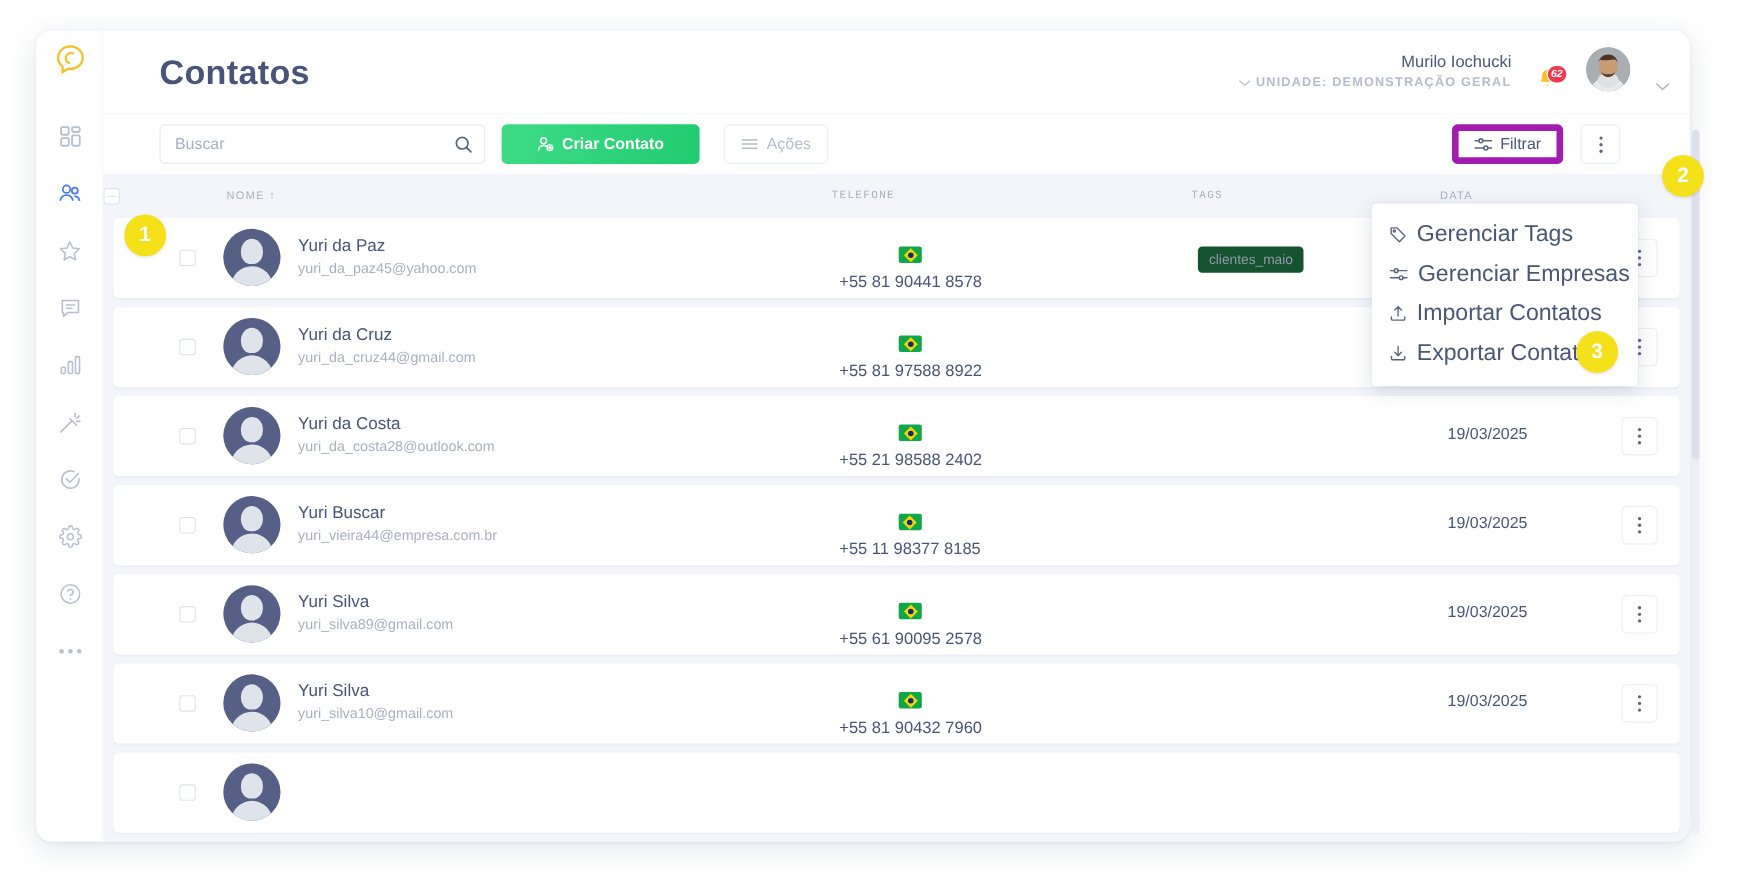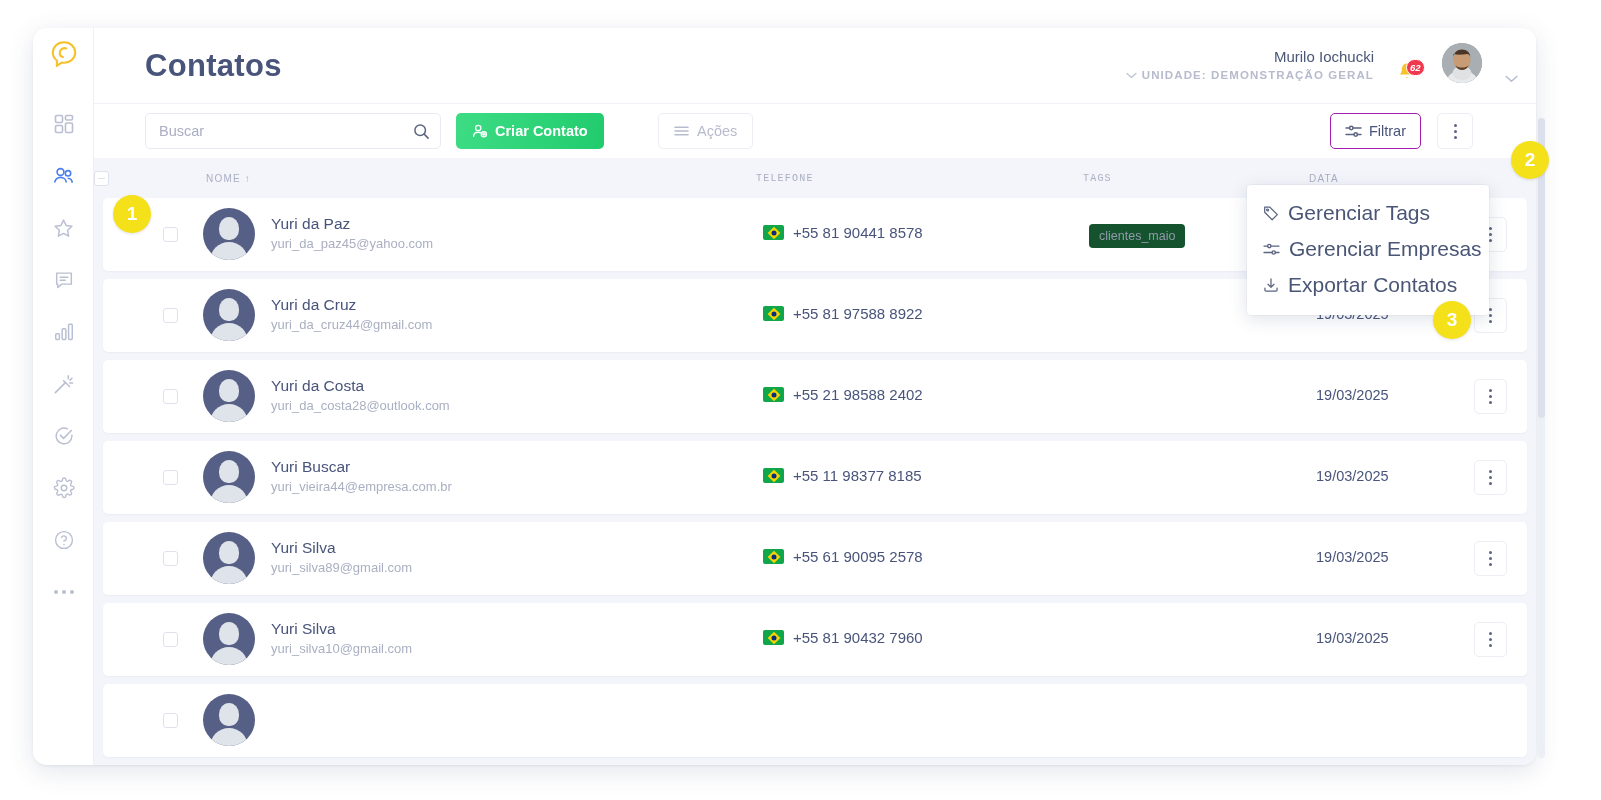--- a/index.html
+++ b/index.html
@@ -131,41 +131,41 @@
     padding: 0 10px 0 13px;
   }
   #search-input {
     border: none; outline: none; flex: 1;
     font-family: "Liberation Sans", sans-serif;
     font-size: 14.5px; color: #48547a; background: transparent;
   }
   #search-input::placeholder { color: #a9aec2; }
   #btn-criar {
     position: absolute; left: 362px; top: 9px;
-    height: 36px; padding: 0 16px;
+    height: 36px; padding: 0 32px;
     background: linear-gradient(95deg,#3ddc84 0%, #21cc6e 100%);
     color: #fff; border: none; border-radius: 5px;
     font-family: "Liberation Sans", sans-serif;
     font-size: 14.5px; font-weight: bold;
     display: flex; align-items: center; gap: 7px; cursor: pointer;
   }
   #btn-acoes {
     position: absolute; left: 564px; top: 9px;
     height: 36px; padding: 0 15px;
     background: #fff; color: #b6bbcd;
     border: 1px solid #eceef4; border-radius: 5px;
     font-family: "Liberation Sans", sans-serif;
     font-size: 14.5px;
     display: flex; align-items: center; gap: 8px; cursor: pointer;
   }
   #btn-filtrar {
     position: absolute; right: 115px; top: 9px;
     height: 36px; padding: 0 14px;
     background: #fff; color: #48547a;
-    border: 1px solid #a21caf; border-radius: 5px;
+    border: 6px solid #a21caf; border-radius: 5px;
     font-family: "Liberation Sans", sans-serif;
     font-size: 14.5px;
     display: flex; align-items: center; gap: 7px; cursor: pointer;
   }
   #btn-kebab-top {
     position: absolute; right: 63px; top: 9px;
     width: 36px; height: 36px;
     background: #fff; border: 1px solid #eceef4; border-radius: 5px;
     display: flex; align-items: center; justify-content: center;
     cursor: pointer;
@@ -266,21 +266,21 @@
     position: absolute; left: 168px; top: 17px;
     font-size: 15.5px; color: #48547a;
   }
   .row-email {
     position: absolute; left: 168px; top: 38px;
     font-size: 13px; color: #aab0c2;
   }
   .row-phone {
     position: absolute; left: 660px; top: 26px;
     display: flex; align-items: center; gap: 9px;
-    font-size: 15px; color: #48547a;
+    font-size: 15px; color: #48547a; flex-direction: column;
   }
   .flag {
     width: 21px; height: 15px; border-radius: 2px;
     background: #12a64a; position: relative; flex: none;
     overflow: hidden;
   }
   .flag .diamond {
     position: absolute; left: 50%; top: 50%;
     transform: translate(-50%,-50%) rotate(45deg);
     width: 9px; height: 9px; background: #f5d400;
@@ -701,20 +701,29 @@
             <path d="M1 4.3h4M8.3 4.3h8.7M1 11.2h8.7M13 11.2h4" stroke-linecap="round"></path>
             <circle cx="6.6" cy="4.3" r="1.8"></circle>
             <circle cx="11.4" cy="11.2" r="1.8"></circle>
           </svg>
         </span>
         <span>Gerenciar Empresas</span>
       </div>
       <div class="menu-item">
         <span class="mi-icon">
           <svg width="16" height="16" viewBox="0 0 18 18" fill="none" stroke="currentColor" stroke-width="1.4">
+            <path d="M9 11.6V2.2M5.6 5.4L9 2l3.4 3.4" stroke-linecap="round" stroke-linejoin="round"></path>
+            <path d="M2.2 12.4v2.2a1.2 1.2 0 001.2 1.2h11.2a1.2 1.2 0 001.2-1.2v-2.2" stroke-linecap="round"></path>
+          </svg>
+        </span>
+        <span>Importar Contatos</span>
+      </div>
+      <div class="menu-item">
+        <span class="mi-icon">
+          <svg width="16" height="16" viewBox="0 0 18 18" fill="none" stroke="currentColor" stroke-width="1.4">
             <path d="M9 2.2v9.4M5.6 8.2L9 11.6l3.4-3.4" stroke-linecap="round" stroke-linejoin="round"></path>
             <path d="M2.2 12.4v2.2a1.2 1.2 0 001.2 1.2h11.2a1.2 1.2 0 001.2-1.2v-2.2" stroke-linecap="round"></path>
           </svg>
         </span>
         <span>Exportar Contatos</span>
       </div>
     </div>
 
   <div class="step" id="step-1">1</div>
   <div class="step" id="step-2">2</div>

